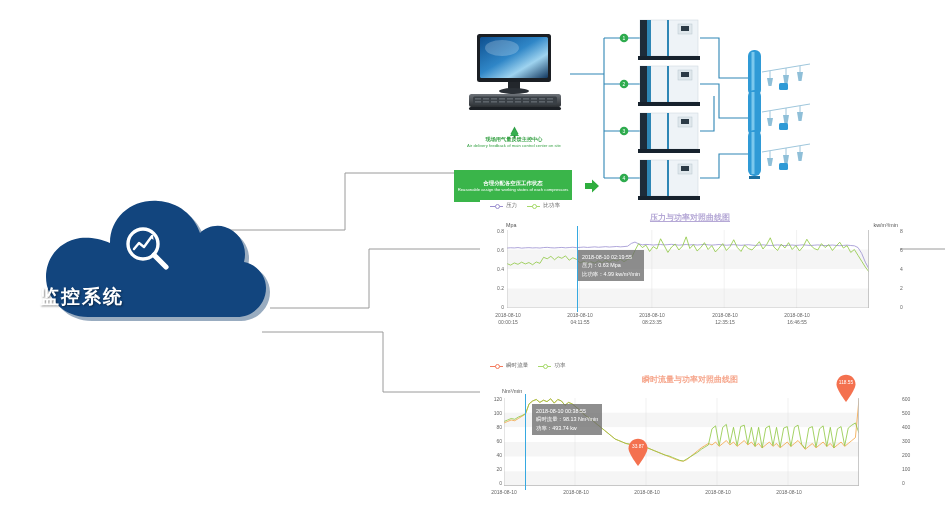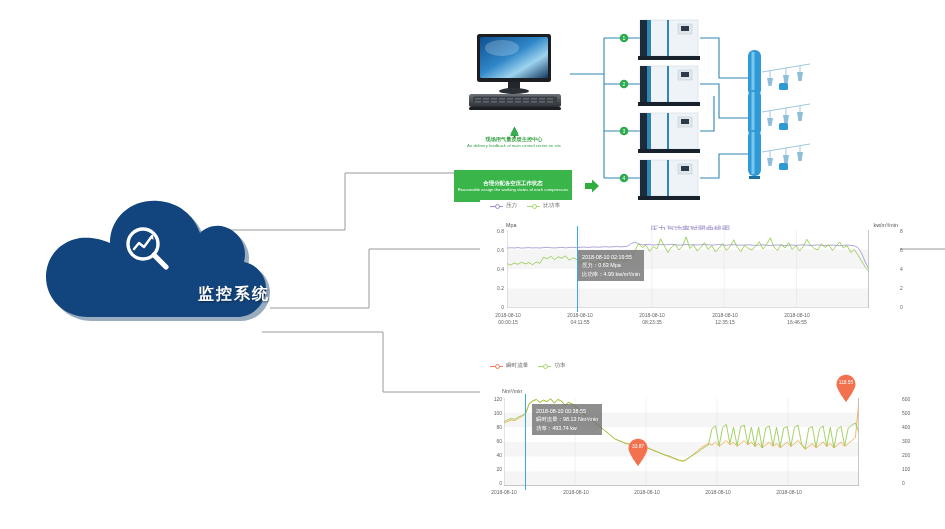--- a/index.html
+++ b/index.html
@@ -17,22 +17,22 @@
     letter-spacing:1px;
     text-shadow:1px 1px 0 #d9d9d9, 2px 2px 1px rgba(0,0,0,.10);
     white-space:nowrap;
   }
 
   
   #cloud-shape{position:absolute;left:40px;top:195px;width:250px;height:140px;}
   #cloud-shape svg{display:block;overflow:visible;}
   #cloud-icon{position:absolute;left:120px;top:222px;width:56px;height:56px;}
   #cloud-label{
-    position:absolute;left:40px;top:284px;width:230px;text-align:right;
-    color:#ffffff;font-size:16px;font-weight:bold;letter-spacing:2px;
+    position:absolute;left:40px;top:284px;width:230px;text-align:left;
+    color:#ffffff;font-size:19px;font-weight:bold;letter-spacing:2px;
     text-shadow:1px 1px 2px rgba(0,0,0,.45);
   }
 
   
   .connectors{position:absolute;left:0;top:0;width:945px;height:529px;pointer-events:none;}
 
   
   #system-diagram{position:absolute;left:432px;top:18px;width:505px;height:185px;}
   #monitor{position:absolute;left:28px;top:12px;width:110px;height:95px;}
   .cap-note{
@@ -56,21 +56,21 @@
   #chart-flow{left:480px;top:360px;width:420px;height:160px;}
 
   .legend{position:absolute;left:10px;top:2px;font-size:5.6px;display:flex;gap:10px;align-items:center;}
   .legend .item{display:flex;align-items:center;gap:3px;}
   .legend .sym{display:inline-block;width:13px;height:6px;position:relative;}
   .legend .sym:before{content:"";position:absolute;left:0;top:2.5px;width:13px;height:1px;}
   .legend .sym:after{content:"";position:absolute;left:4.5px;top:0.8px;width:3px;height:3px;border-radius:50%;border:1px solid currentColor;background:#fff;}
   .legend .lbl{color:#666;}
 
   .chart-title{position:absolute;width:100%;text-align:center;font-size:8px;font-weight:bold;}
-  #pressure-title{top:24px;color:#b5a8d6;text-decoration:underline;}
+  #pressure-title{top:12px;color:#b5a8d6;text-decoration:underline;}
   #flow-title{top:14px;color:#f6a68c;}
 
   .axis-unit{position:absolute;font-size:5.4px;color:#555;}
   .plot{position:absolute;}
   .plot svg{display:block;}
 
   .ticks{position:absolute;font-size:5px;color:#666;}
   .ytick{position:absolute;text-align:right;width:18px;}
   .ytick-r{position:absolute;text-align:left;width:18px;}
   .xtick{position:absolute;text-align:center;width:60px;line-height:1.35;color:#666;font-size:5px;}
@@ -405,20 +405,21 @@
       <span class="item" style="color:#f47b5d">
         <span class="sym" style="color: rgb(244, 123, 93); --c: rgb(244, 123, 93);"></span>
         <span class="lbl">瞬时流量</span>
       </span>
       <span class="item" style="color:#a6d96a">
         <span class="sym" style="color: rgb(166, 217, 106); --c: rgb(166, 217, 106);"></span>
         <span class="lbl">功率</span>
       </span>
     </div>
 
+    <div class="chart-title" id="flow-title">瞬时流量与功率对照曲线图</div>
 
     <div class="axis-unit" style="left:22px;top:28px;">Nm³/min</div>
 
     <div class="ticks" style="left:4px;top:36px;">
       <span class="ytick" style="top:0px;">120</span>
       <span class="ytick" style="top:14px;">100</span>
       <span class="ytick" style="top:28px;">80</span>
       <span class="ytick" style="top:42px;">60</span>
       <span class="ytick" style="top:56px;">40</span>
       <span class="ytick" style="top:70px;">20</span>

